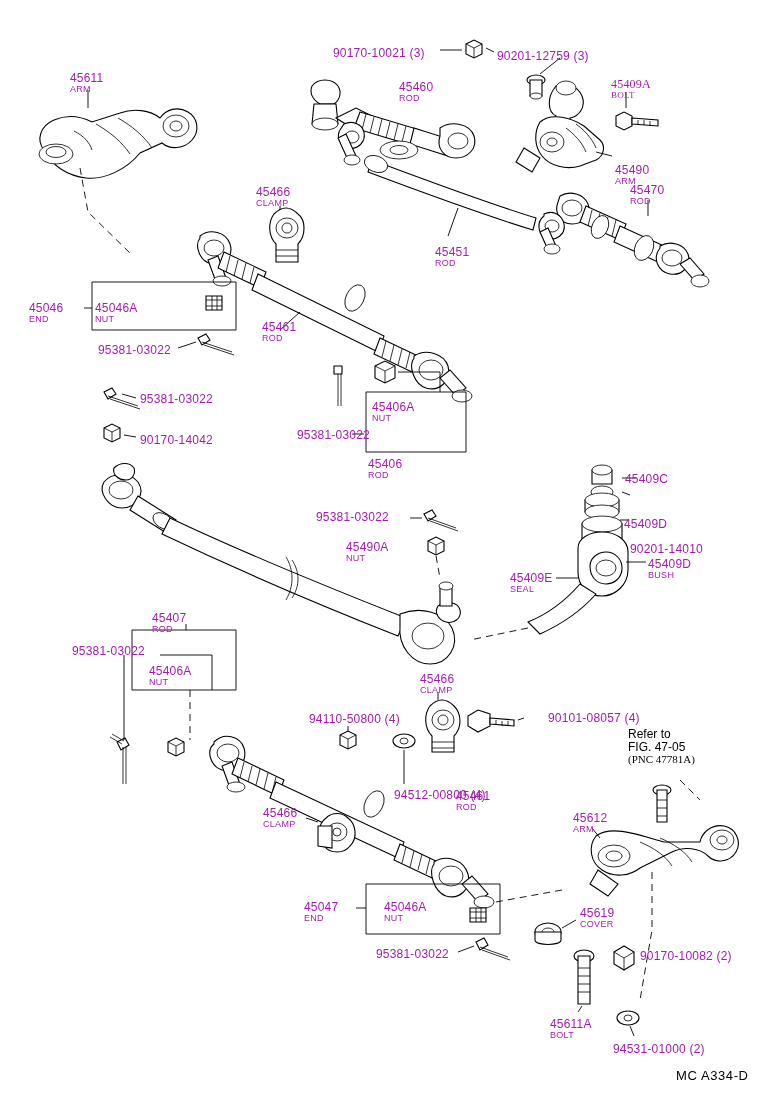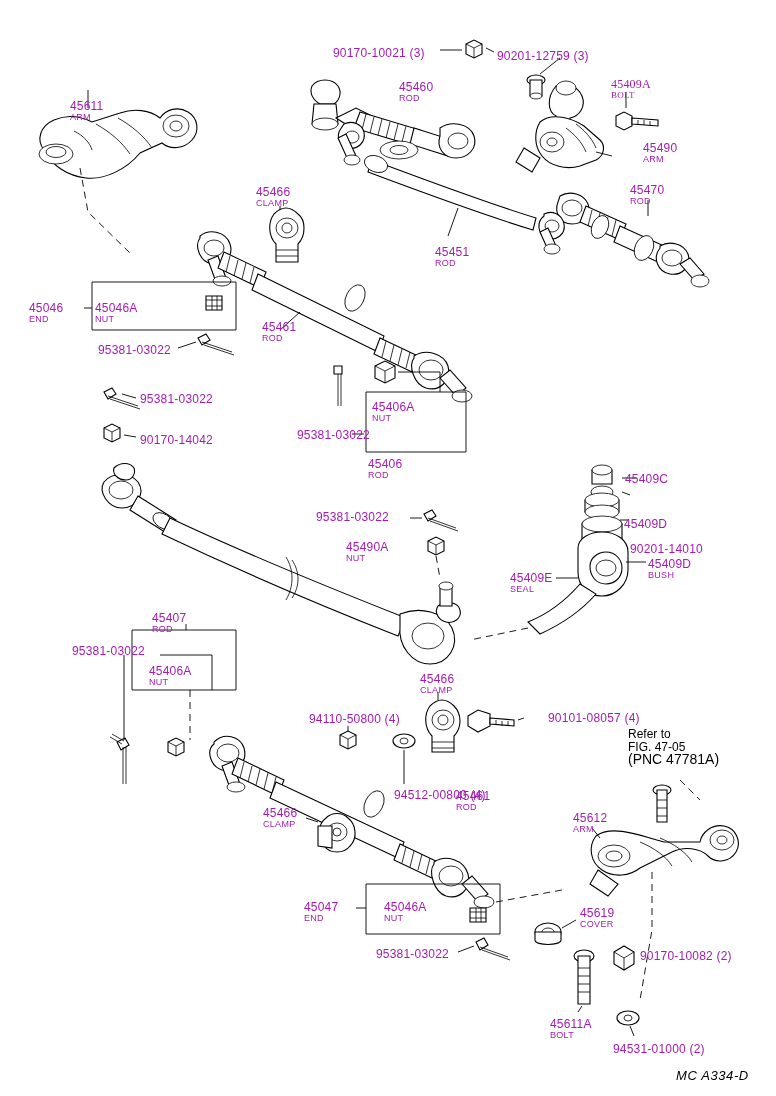--- a/index.html
+++ b/index.html
@@ -43,22 +43,23 @@
     font-size: 13px;
     letter-spacing: 0.6px;
   }
   .fig-ref {
     position: absolute;
     font-size: 12px;
     line-height: 13px;
   }
   .fig-ref .small {
     display: block;
-    font-size: 14px;
+    font-size: 11px;
     line-height: 10px;
+    font-family: Liberation Serif, serif;
   }
 </style>
 </head>
 <body>
 
 <div id="page">
 
   <svg class="art" viewBox="0 0 776 1096" xmlns="http://www.w3.org/2000/svg">
     <defs>
       <style>
@@ -478,36 +479,36 @@
       <g class="lnth">
         <path d="M657 800 L667 800"></path>
           <path d="M657 808 L667 808"></path>
         <path d="M657 816 L667 816"></path>
       </g>
     </g>
     <path class="dash" d="M680 780 L700 800"></path>
 
   </svg>
 
-  <div class="lbl" style="left:70px; top:72px;margin-top:28px;">
+  <div class="lbl" style="left:70px; top:72px;">
     <span>45611</span><span class="sub">ARM</span>
   </div>
   <div class="lbl" style="left:333px; top:47px;">
     <span>90170-10021 (3)</span>
   </div>
   <div class="lbl" style="left:497px; top:50px;">
     <span>90201-12759 (3)</span>
   </div>
   <div class="lbl" style="left:399px; top:81px;">
     <span>45460</span><span class="sub">ROD</span>
   </div>
   <div class="lbl" style="left:611px; top:78px;font-family:Liberation Serif, serif;">
     <span>45409A</span><span class="sub">BOLT</span>
   </div>
-  <div class="lbl" style="left:615px; top:142px;margin-left:28px;">
+  <div class="lbl" style="left:615px; top:164px;">
     <span>45490</span><span class="sub">ARM</span>
   </div>
   <div class="lbl" style="left:630px; top:184px;">
     <span>45470</span><span class="sub">ROD</span>
   </div>
   <div class="lbl" style="left:256px; top:186px;">
     <span>45466</span><span class="sub">CLAMP</span>
   </div>
   <div class="lbl" style="left:425px; top:246px;margin-left:10px;">
     <span>45451</span><span class="sub">ROD</span>
@@ -611,15 +612,15 @@
   <div class="lbl" style="left:613px; top:1043px;">
     <span>94531-01000 (2)</span>
   </div>
 
   <div class="fig-ref" style="left:628px; top:728px;">
     <span>Refer to</span><br>
     <span>FIG. 47-05</span>
     <span class="small">(PNC 47781A)</span>
   </div>
 
-  <div class="footer" style="left:676px; top:1068px;font-style:italic;">MC A334-D</div>
+  <div class="footer" style="left:676px; top:1068px;">MC A334-D</div>
 
 </div>
 
 </body></html>

